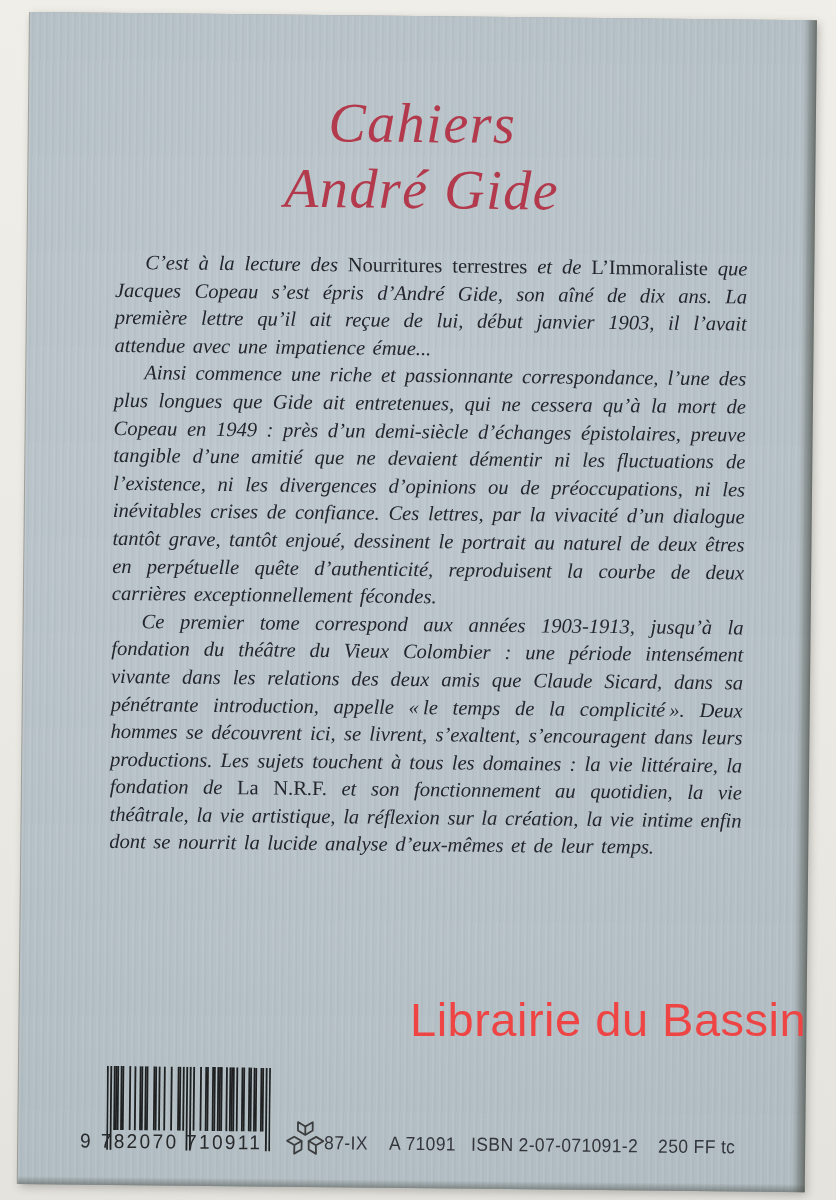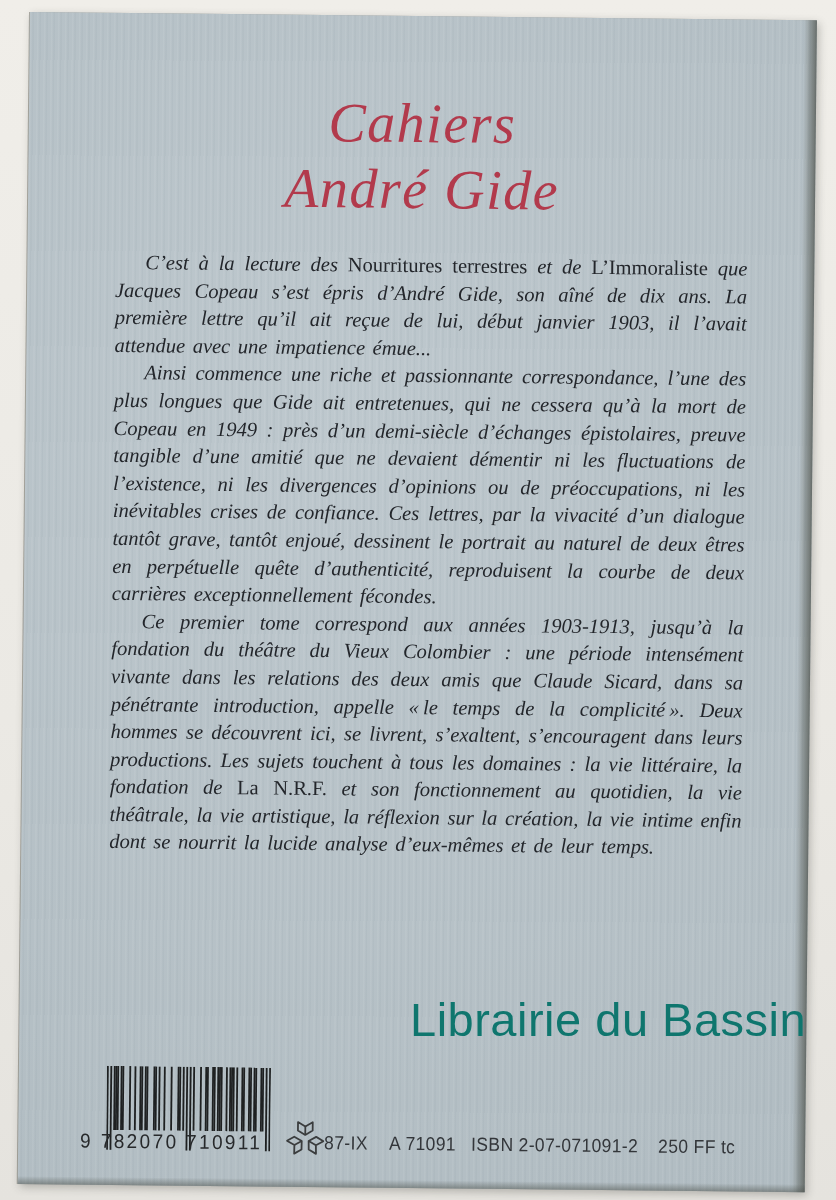--- a/index.html
+++ b/index.html
@@ -146,13 +146,13 @@
 
   <span class="code" id="code-date">87-IX</span>
   <span class="code" id="code-catalog">A 71091</span>
   <span class="code" id="code-isbn">ISBN 2-07-071091-2</span>
   <span class="code" id="code-price">250 FF tc</span>
 
   <div class="page-edge-right"></div>
   <div class="page-edge-bottom"></div>
 </div>
 
-<div class="watermark" style="color: #0f766e;">Librairie du Bassin</div>
+<div class="watermark" style="color: #ef4444;">Librairie du Bassin</div>
 
 </body></html>

